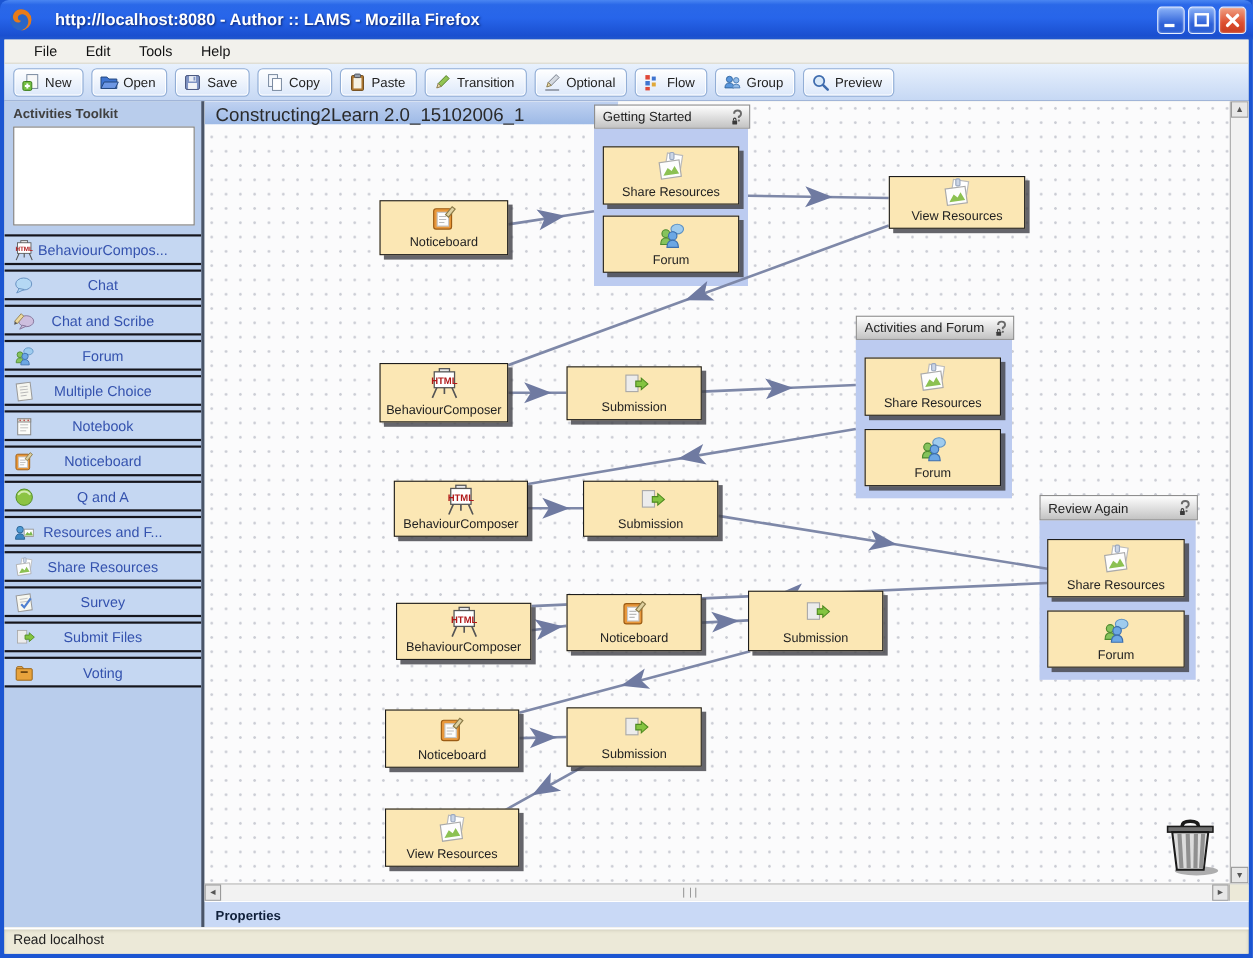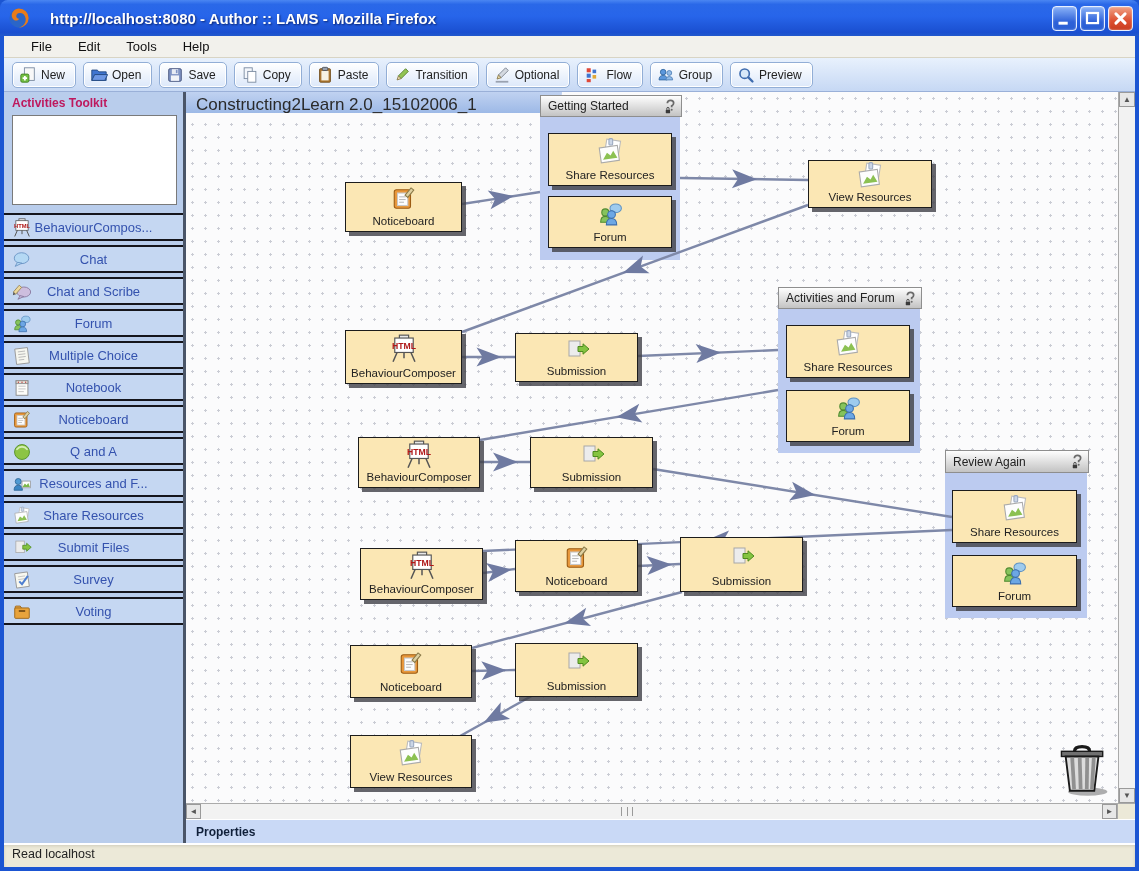--- a/index.html
+++ b/index.html
@@ -30,21 +30,21 @@
   .tb-btn { display:flex; align-items:center; gap:4px; height:26px; padding:0 10px 0 6px;
     background:linear-gradient(180deg,#ffffff,#dce8fa); border:1px solid #92aed6; border-radius:5px;
     box-shadow:inset 0 0 0 1px #fff; font-size:12px; color:#222; white-space:nowrap; }
   .tb-btn .icon { width:18px; height:18px; }
 
   .content { flex:1; display:flex; min-height:0; }
 
   
   .sidebar { width:182px; background:#b9cdec; border-right:3px solid #4a5568;
     display:flex; flex-direction:column; overflow:hidden; }
-  .sb-header { font-size:12px; font-weight:bold; color:#be185d; padding:4px 0 2px 8px; height:21px; }
+  .sb-header { font-size:12px; font-weight:bold; color:#404040; padding:4px 0 2px 8px; height:21px; }
   .toolkit-box { margin:2px 6px 2px 8px; height:90px; background:#fff; border:1px solid #7a7a7a; }
   .side-items { margin-top:2px; }
   .side-item { position:relative; height:28px; margin-top:4px; background:#c5d7f2;
     border-top:2px solid #15151c; border-bottom:2px solid #15151c;
     display:flex; align-items:center; justify-content:center;
     font-size:13px; color:#3452ae; white-space:nowrap; overflow:hidden; }
   .side-item .icon { position:absolute; left:8px; top:3px; width:20px; height:20px; }
 
   
   .canvas-col { flex:1; display:flex; flex-direction:column; min-width:0; }
@@ -358,39 +358,39 @@
                 <g transform="rotate(-8 13 17)">
                   <rect x="5" y="9" width="17" height="14" fill="#fdfdfd" stroke="#aaa"></rect>
                   <path d="M7 20.5 L11.5 14.5 L14.5 17.5 L17.5 13.5 L20.5 20.5 Z" fill="#8cc152"></path>
                 </g>
               </svg>
             </span>
             <span>Share Resources</span>
           </div>
           <div class="side-item">
             <span class="icon" style="width:20px;height:20px">
-              <svg viewBox="0 0 26 24">
-                <rect x="5" y="3" width="11" height="15" fill="#ececec" stroke="#a8a8a8"></rect>
-                <path d="M14 8.5 L19 8.5 L19 5.8 L25 11 L19 16.2 L19 13.5 L14 13.5 Z" fill="#84c440" stroke="#4e8a1f"></path>
-              </svg>
-            </span>
-            <span>Submit Files</span>
-          </div>
-          <div class="side-item">
-            <span class="icon" style="width:20px;height:20px">
               <svg viewBox="0 0 22 22">
                 <g transform="rotate(-8 11 11)">
                   <rect x="4" y="3" width="14" height="16" fill="#f8f8f0" stroke="#999"></rect>
                   <line x1="7" y1="7" x2="15" y2="7" stroke="#c4c4c4"></line>
                   <line x1="7" y1="10" x2="15" y2="10" stroke="#c4c4c4"></line>
                 </g>
                 <path d="M8 12.5 L11 15.5 L17.5 6.5" stroke="#4f7fd0" stroke-width="2.2" fill="none"></path>
               </svg>
             </span>
             <span>Survey</span>
+          </div>
+          <div class="side-item">
+            <span class="icon" style="width:20px;height:20px">
+              <svg viewBox="0 0 26 24">
+                <rect x="5" y="3" width="11" height="15" fill="#ececec" stroke="#a8a8a8"></rect>
+                <path d="M14 8.5 L19 8.5 L19 5.8 L25 11 L19 16.2 L19 13.5 L14 13.5 Z" fill="#84c440" stroke="#4e8a1f"></path>
+              </svg>
+            </span>
+            <span>Submit Files</span>
           </div>
           <div class="side-item">
             <span class="icon" style="width:20px;height:20px">
               <svg viewBox="0 0 22 22">
                 <path d="M3.5 8 L3.5 5.5 Q3.5 4.5 4.5 4.5 L9 4.5 L10.5 6.5" fill="#f0b45a" stroke="#9c6416"></path>
                 <rect x="3" y="6.5" width="16" height="11.5" rx="1" fill="#e8a33c" stroke="#9c6416"></rect>
                 <rect x="7.5" y="9" width="7" height="1.8" fill="#6e4610"></rect>
               </svg>
             </span>
             <span>Voting</span>

